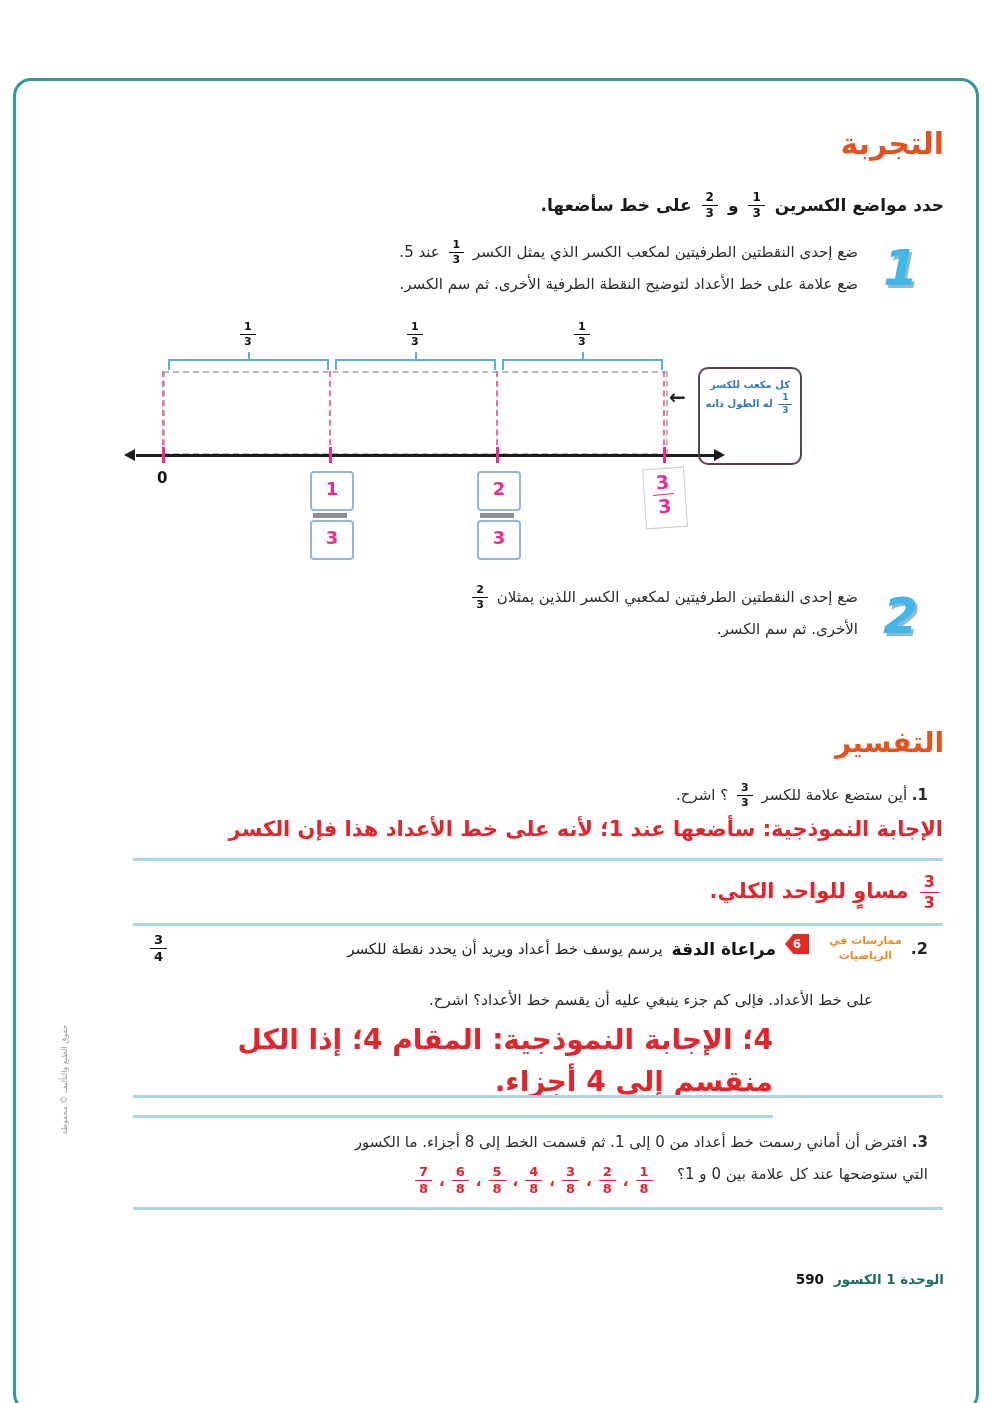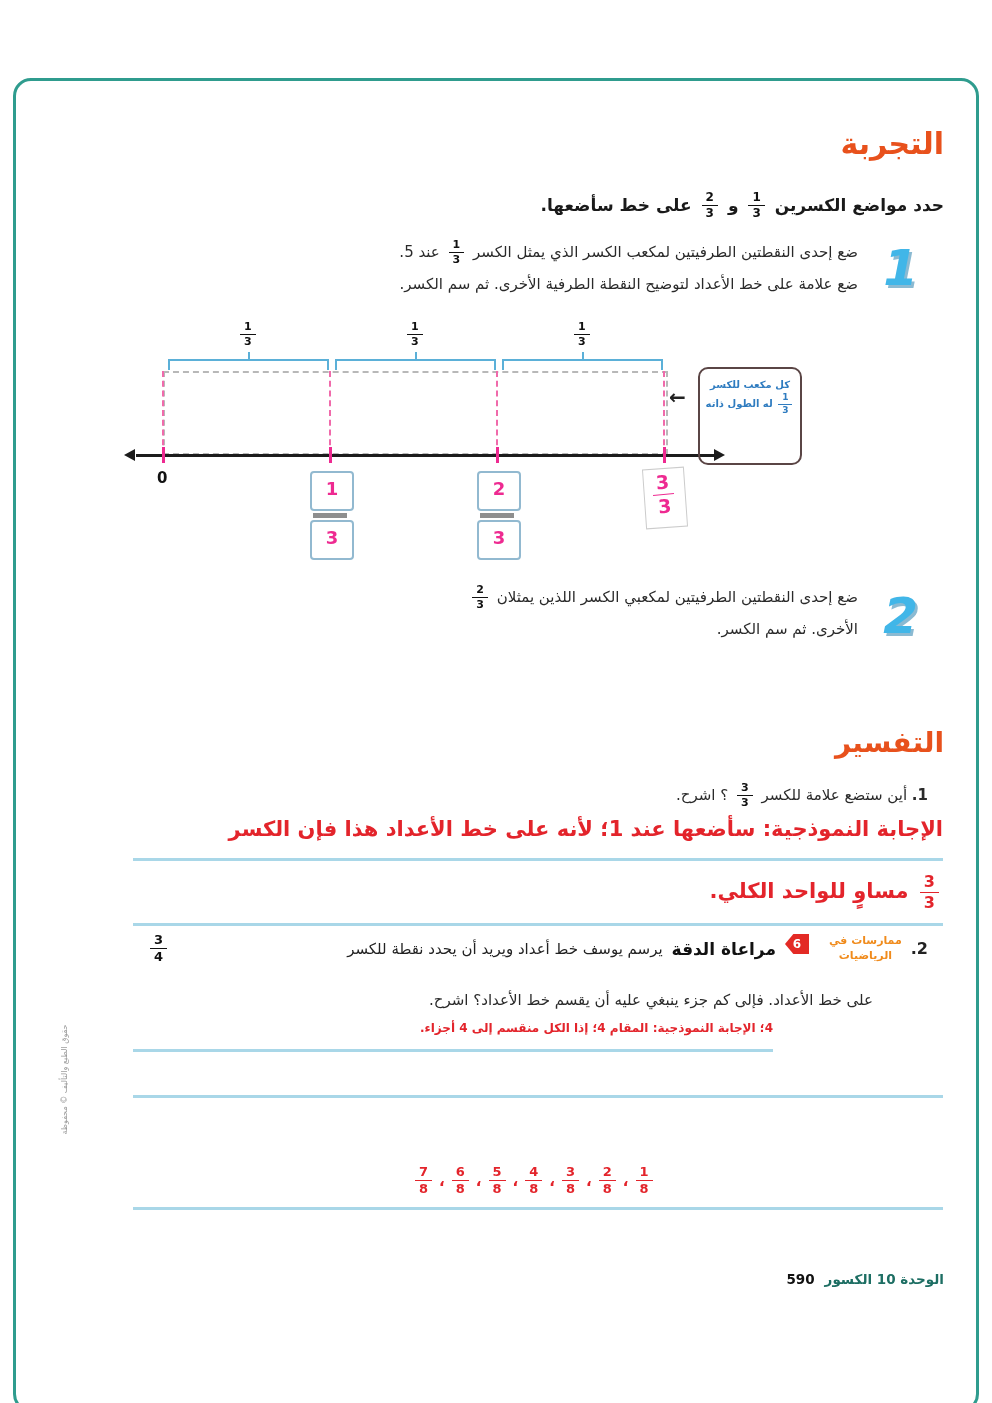--- a/index.html
+++ b/index.html
@@ -230,24 +230,31 @@
     </span>
     <span class="ccbold">مراعاة الدقة</span>
     <span style="font-size:15px;">يرسم يوسف خط أعداد ويريد أن يحدد نقطة للكسر</span>
     <span class="frac f13 c-ink" style="margin-right:auto;">
         <span class="fn">3</span>
         <span class="fd">4</span>
       </span>
   </div>
   <div class="abs bodytext" style="top:903px;right:103px;width:560px;">على خط الأعداد. فإلى كم جزء ينبغي عليه أن يقسم خط الأعداد؟ اشرح.</div>
 
-  <div class="ansline" style="top:938px;right:203px;left:117px;font-size:12px;">4؛ الإجابة النموذجية: المقام 4؛ إذا الكل منقسم إلى 4 أجزاء.</div>
+  <div class="ansline" style="top:938px;right:203px;left:117px;font-size:28px;">4؛ الإجابة النموذجية: المقام 4؛ إذا الكل منقسم إلى 4 أجزاء.</div>
 
   <div class="bluerule" style="top:1014px;right:33px;left:117px;"></div>
 
+  <div class="abs bodytext" style="top:1045px;right:48px;width:790px;">
+    <div>
+      <span class="qnum">3.</span>
+      <span>افترض أن أماني رسمت خط أعداد من 0 إلى 1. ثم قسمت الخط إلى 8 أجزاء. ما الكسور</span>
+    </div>
+    <div>التي ستوضحها عند كل علامة بين 0 و 1؟</div>
+  </div>
 
   <div class="abs a3row" style="top:1084px;left:395px;">
     <span class="frac f13">
         <span class="fn">1</span>
         <span class="fd">8</span>
       </span>
     <span>،</span>
     <span class="frac f13">
         <span class="fn">2</span>
         <span class="fd">8</span>
@@ -275,19 +282,19 @@
     <span>،</span>
     <span class="frac f13">
         <span class="fn">7</span>
         <span class="fd">8</span>
       </span>
   </div>
 
   <div class="bluerule" style="top:1126px;right:33px;left:117px;"></div>
 
   <div class="abs footer" style="top:1190px;right:32px;">
-    <span class="unit">الوحدة 10 الكسور</span>
+    <span class="unit">الوحدة 1 الكسور</span>
     <span class="pg">590</span>
   </div>
 
   <div class="side">حقوق الطبع والتأليف © محفوظة</div>
 
 </div>
 
 </body></html>

